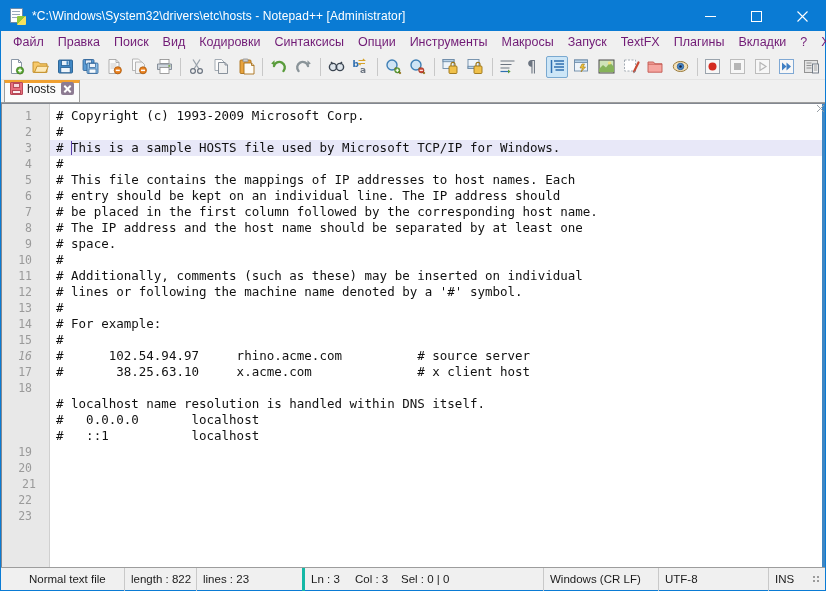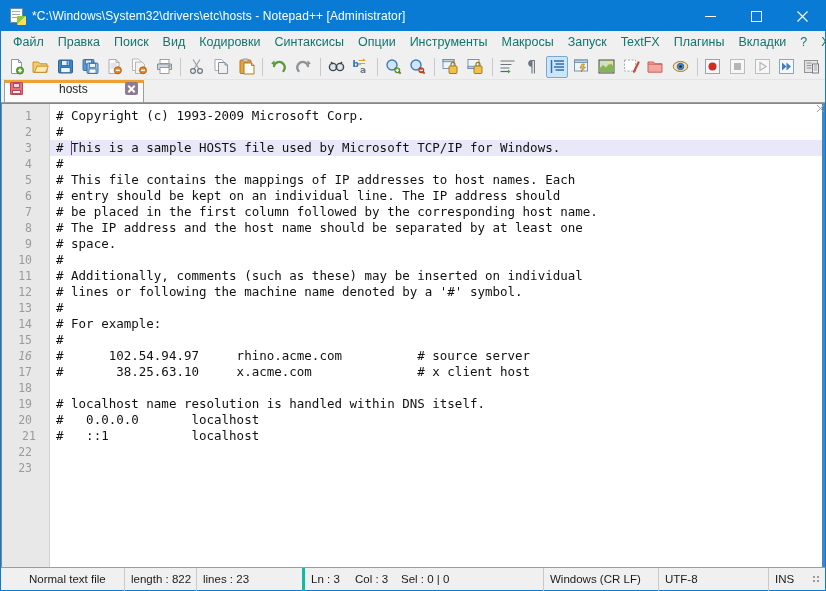--- a/index.html
+++ b/index.html
@@ -78,21 +78,21 @@
 
   
   .menubar {
     height: 23px;
     flex: 0 0 23px;
     background: #f0f0f0;
     display: flex;
     align-items: center;
     padding-left: 5px;
     font-size: 12.5px;
-    color: #0f766e;
+    color: #701a75;
     position: relative;
   }
   .menu-item {
     padding: 3px 7px 4px 7px;
     white-space: nowrap;
     cursor: default;
     line-height: 15px;
   }
   .menu-item.right { margin-left: auto; margin-right: 6px; }
 
@@ -142,21 +142,20 @@
     border-bottom: none;
     border-top: 3px solid #f0a030;
     display: flex;
     align-items: center;
     padding: 0 5px 8px 5px;
     font-size: 12px;
     color: #1b1b1b;
     cursor: default;
     position: relative;
     z-index: 2;
-    gap: 32px;
   }
   .tab-icon {
     width: 13px; height: 13px;
     position: relative;
     margin-right: 4px;
     flex: 0 0 13px;
   }
   .tab-icon .body {
     position: absolute; inset: 0;
     background: #e8707e;
@@ -669,21 +668,21 @@
           <div style="height: 16px;">9</div>
           <div style="height: 16px;">10</div>
           <div style="height: 16px;">11</div>
           <div style="height: 16px;">12</div>
           <div style="height: 16px;">13</div>
           <div style="height: 16px;">14</div>
           <div style="height: 16px;">15</div>
           <div style="height: 16px; font-style: italic;">16</div>
           <div style="height: 16px;">17</div>
           <div style="height: 16px;">18</div>
-          <div style="height: 16px;">19</div>
+          <div style="height: 16px; margin-top: 48px;">19</div>
           <div style="height: 16px;">20</div>
           <div style="height: 16px; padding-left: 20px;">21</div>
           <div style="height: 16px;">22</div>
           <div style="height: 16px;">23</div>
         </div>
       <div class="fold-margin"></div>
     </div>
     <div class="code-area" id="codearea">
         <div class="code-line"># Copyright (c) 1993-2009 Microsoft Corp.</div>
         <div class="code-line">#</div>

